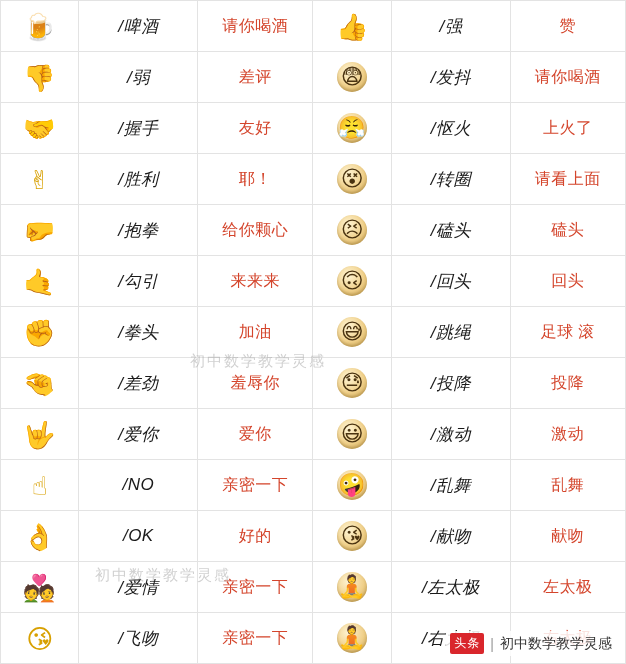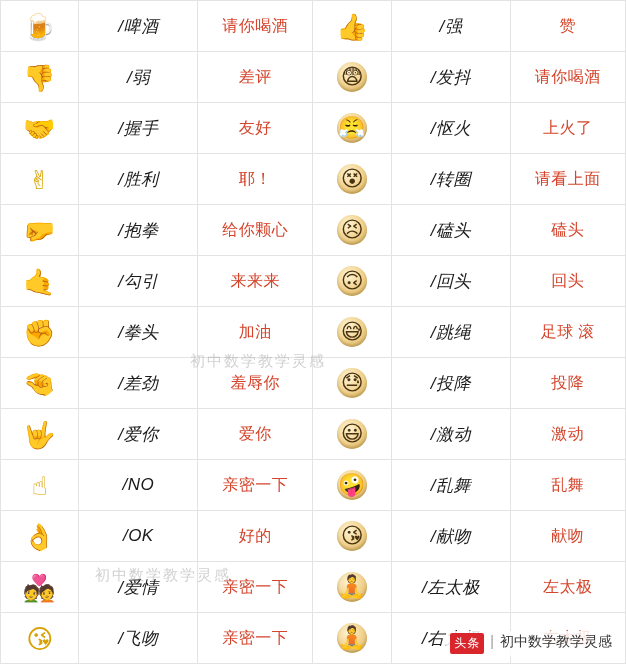--- a/index.html
+++ b/index.html
@@ -84,21 +84,21 @@
     letter-spacing: 2px;
     white-space: nowrap;
   }
   .wm1 { left: 190px; top: 352px; }
   .wm2 { left: 95px;  top: 566px; }
   .footer-brand {
     position: absolute;
     right: 10px;
     bottom: 8px;
     display: flex;
-    align-items: flex-start;
+    align-items: center;
     gap: 6px;
     font-size: 14px;
     color: #333;
     background: rgba(255,255,255,0.85);
     padding: 2px 4px;
   }
   .brand-logo {
     display: inline-block;
     background: #d9262c;
     color: #fff;

